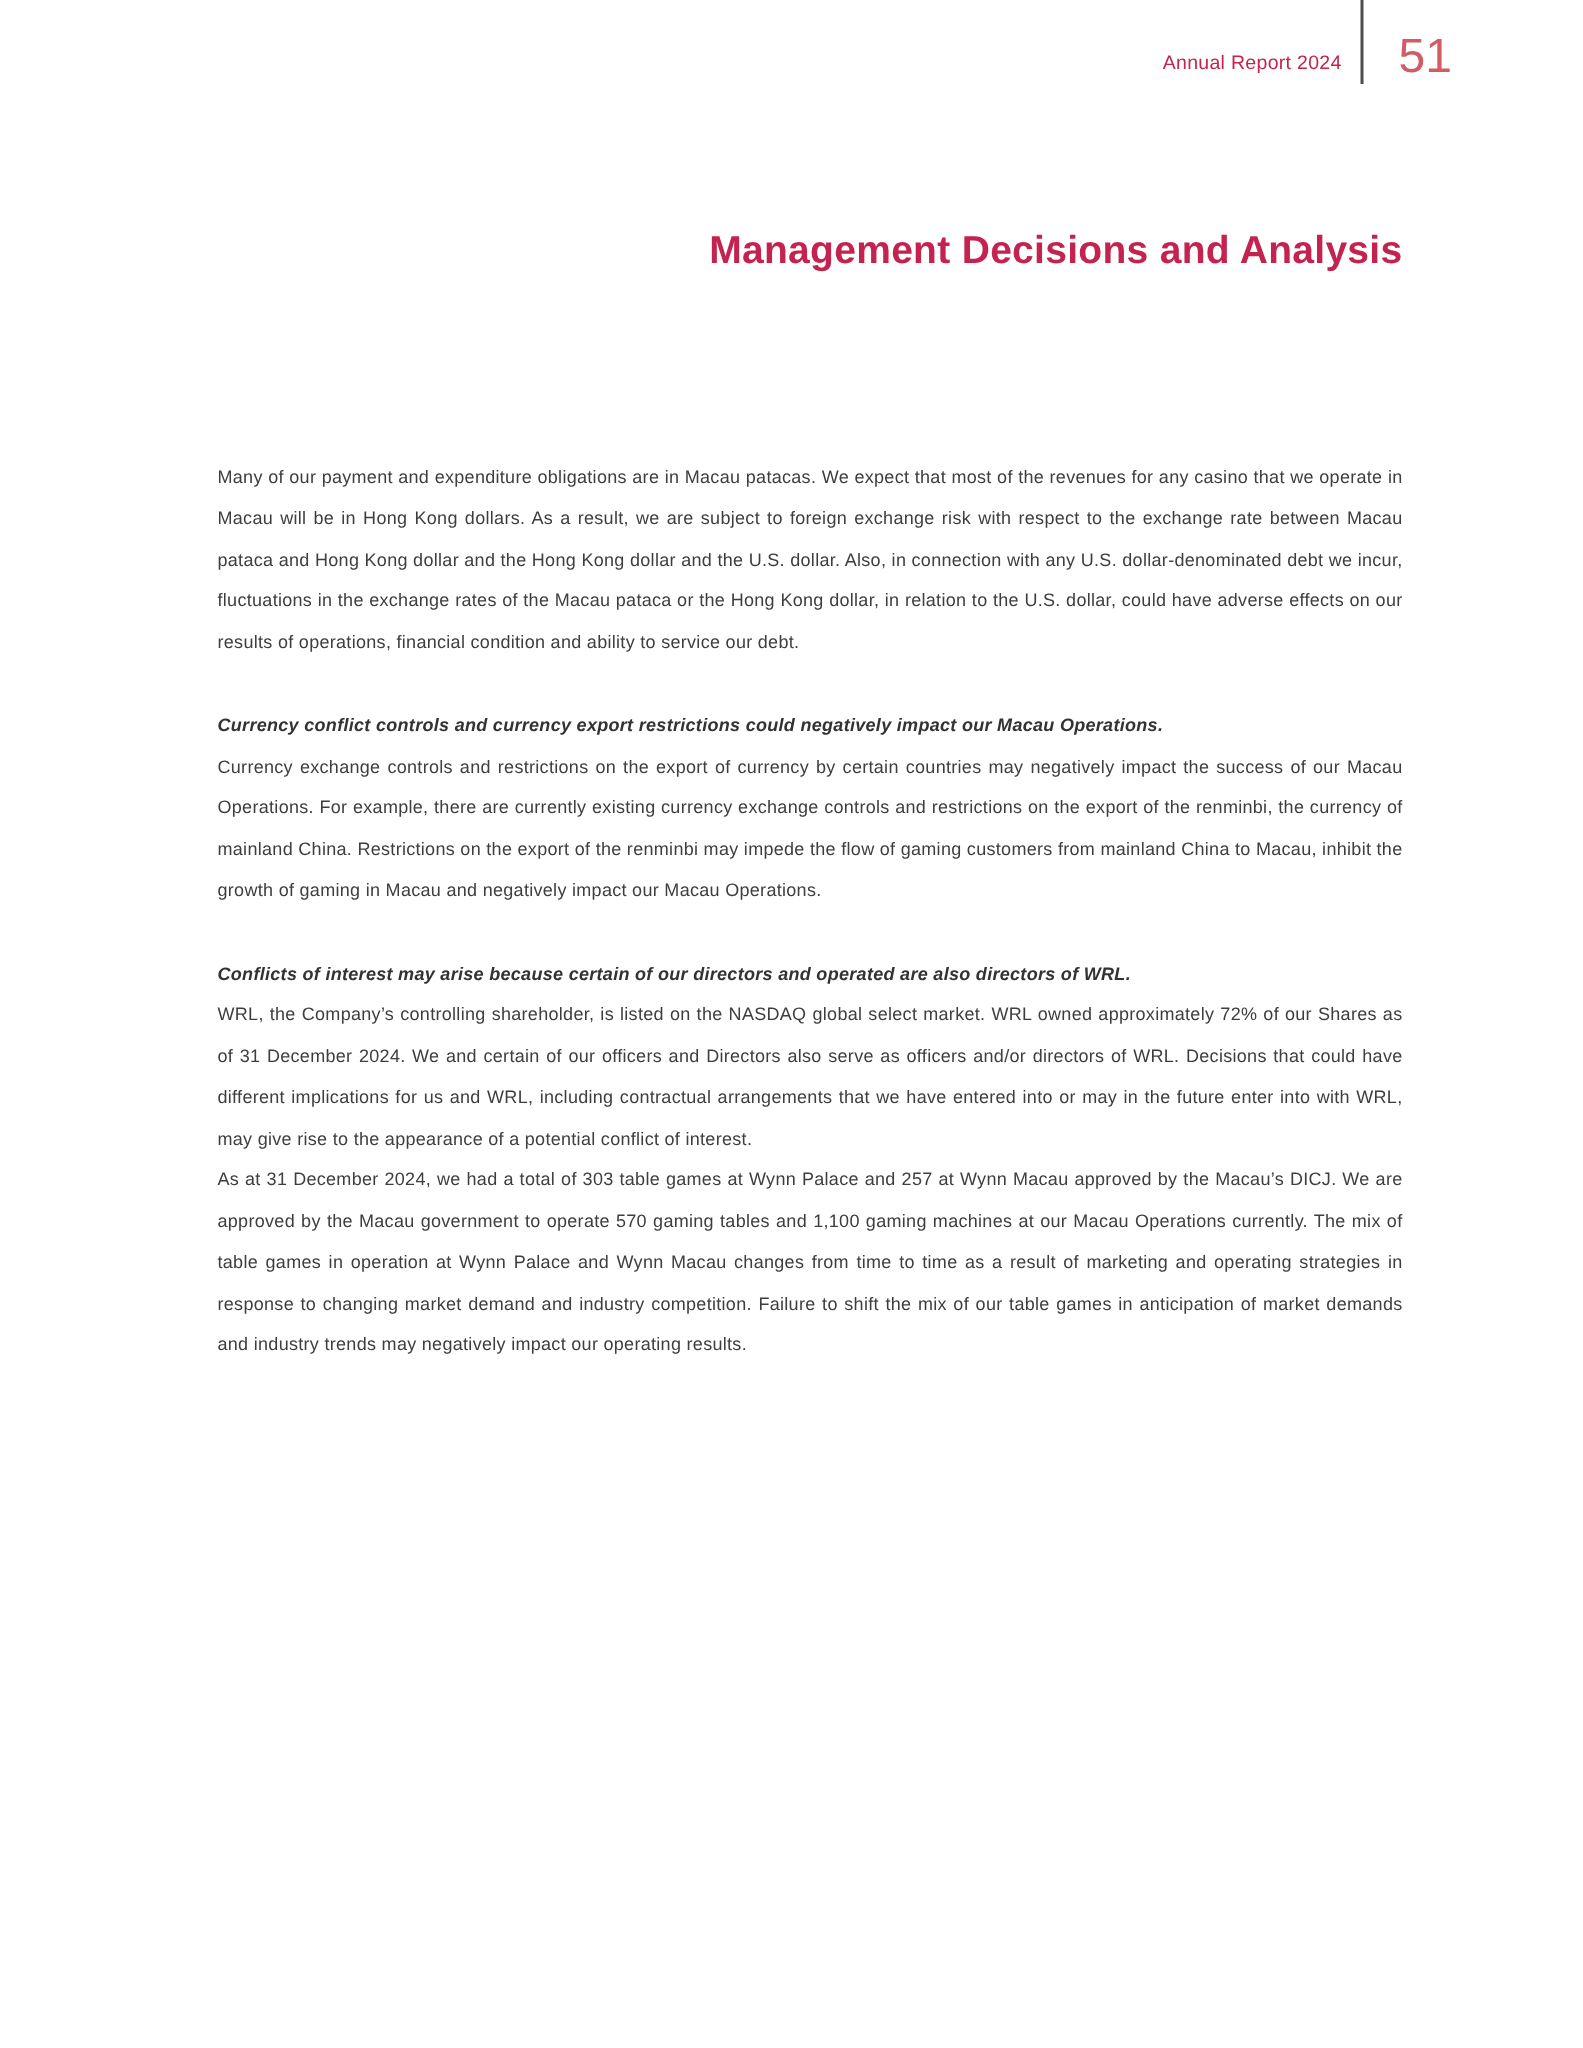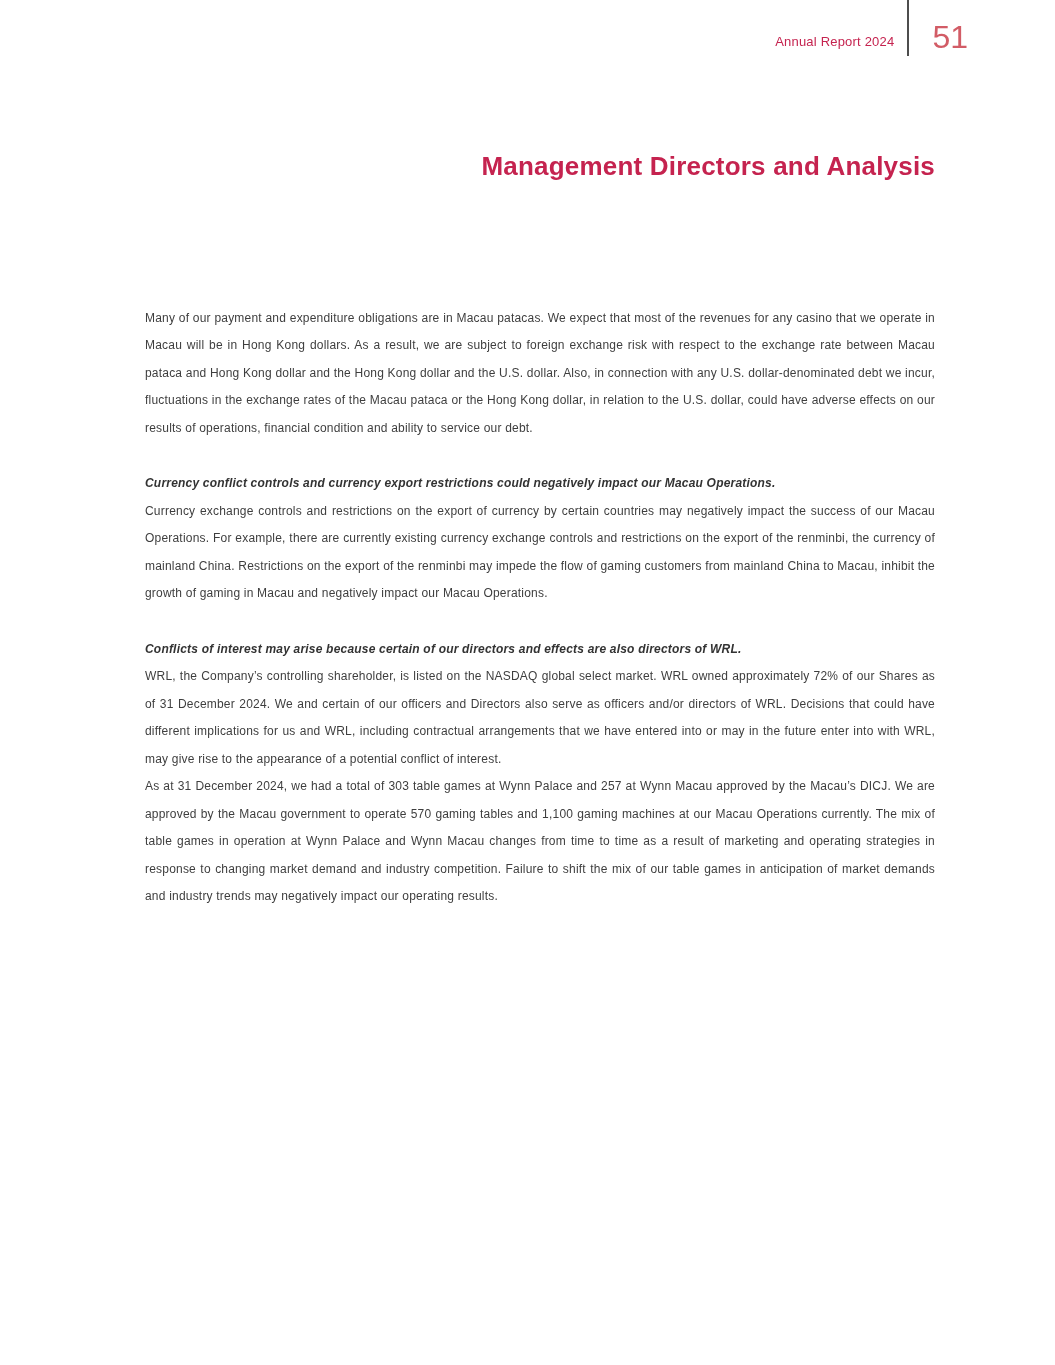--- a/index.html
+++ b/index.html
@@ -88,30 +88,30 @@
 
 <div class="page">
 
   <div class="running-header">
     <span class="report-label">Annual Report 2024</span>
     <span class="header-divider"></span>
     <span class="page-number">51</span>
   </div>
 
   <div class="content">
-    <h1 class="doc-title">Management Directors and Analysis</h1>
+    <h1 class="doc-title">Management Decisions and Analysis</h1>
 
     <div class="body-text">
       <p class="para-first">Many of our payment and expenditure obligations are in Macau patacas. We expect that most of the revenues for any casino that we operate in Macau will be in Hong Kong dollars. As a result, we are subject to foreign exchange risk with respect to the exchange rate between Macau pataca and Hong Kong dollar and the Hong Kong dollar and the U.S. dollar. Also, in connection with any U.S. dollar-denominated debt we incur, fluctuations in the exchange rates of the Macau pataca or the Hong Kong dollar, in relation to the U.S. dollar, could have adverse effects on our results of operations, financial condition and ability to service our debt.</p>
 
       <h3>Currency conflict controls and currency export restrictions could negatively impact our Macau Operations.</h3>
 
       <p>Currency exchange controls and restrictions on the export of currency by certain countries may negatively impact the success of our Macau Operations. For example, there are currently existing currency exchange controls and restrictions on the export of the renminbi, the currency of mainland China. Restrictions on the export of the renminbi may impede the flow of gaming customers from mainland China to Macau, inhibit the growth of gaming in Macau and negatively impact our Macau Operations.</p>
 
-      <h3>Conflicts of interest may arise because certain of our directors and effects are also directors of WRL.</h3>
+      <h3>Conflicts of interest may arise because certain of our directors and operated are also directors of WRL.</h3>
 
       <p>WRL, the Company’s controlling shareholder, is listed on the NASDAQ global select market. WRL owned approximately 72% of our Shares as of 31 December 2024. We and certain of our officers and Directors also serve as officers and/or directors of WRL. Decisions that could have different implications for us and WRL, including contractual arrangements that we have entered into or may in the future enter into with WRL, may give rise to the appearance of a potential conflict of interest.</p>
 
 
       <p>As at 31 December 2024, we had a total of 303 table games at Wynn Palace and 257 at Wynn Macau approved by the Macau’s DICJ. We are approved by the Macau government to operate 570 gaming tables and 1,100 gaming machines at our Macau Operations currently. The mix of table games in operation at Wynn Palace and Wynn Macau changes from time to time as a result of marketing and operating strategies in response to changing market demand and industry competition. Failure to shift the mix of our table games in anticipation of market demands and industry trends may negatively impact our operating results.</p>
     </div>
   </div>
 
 </div>
 

